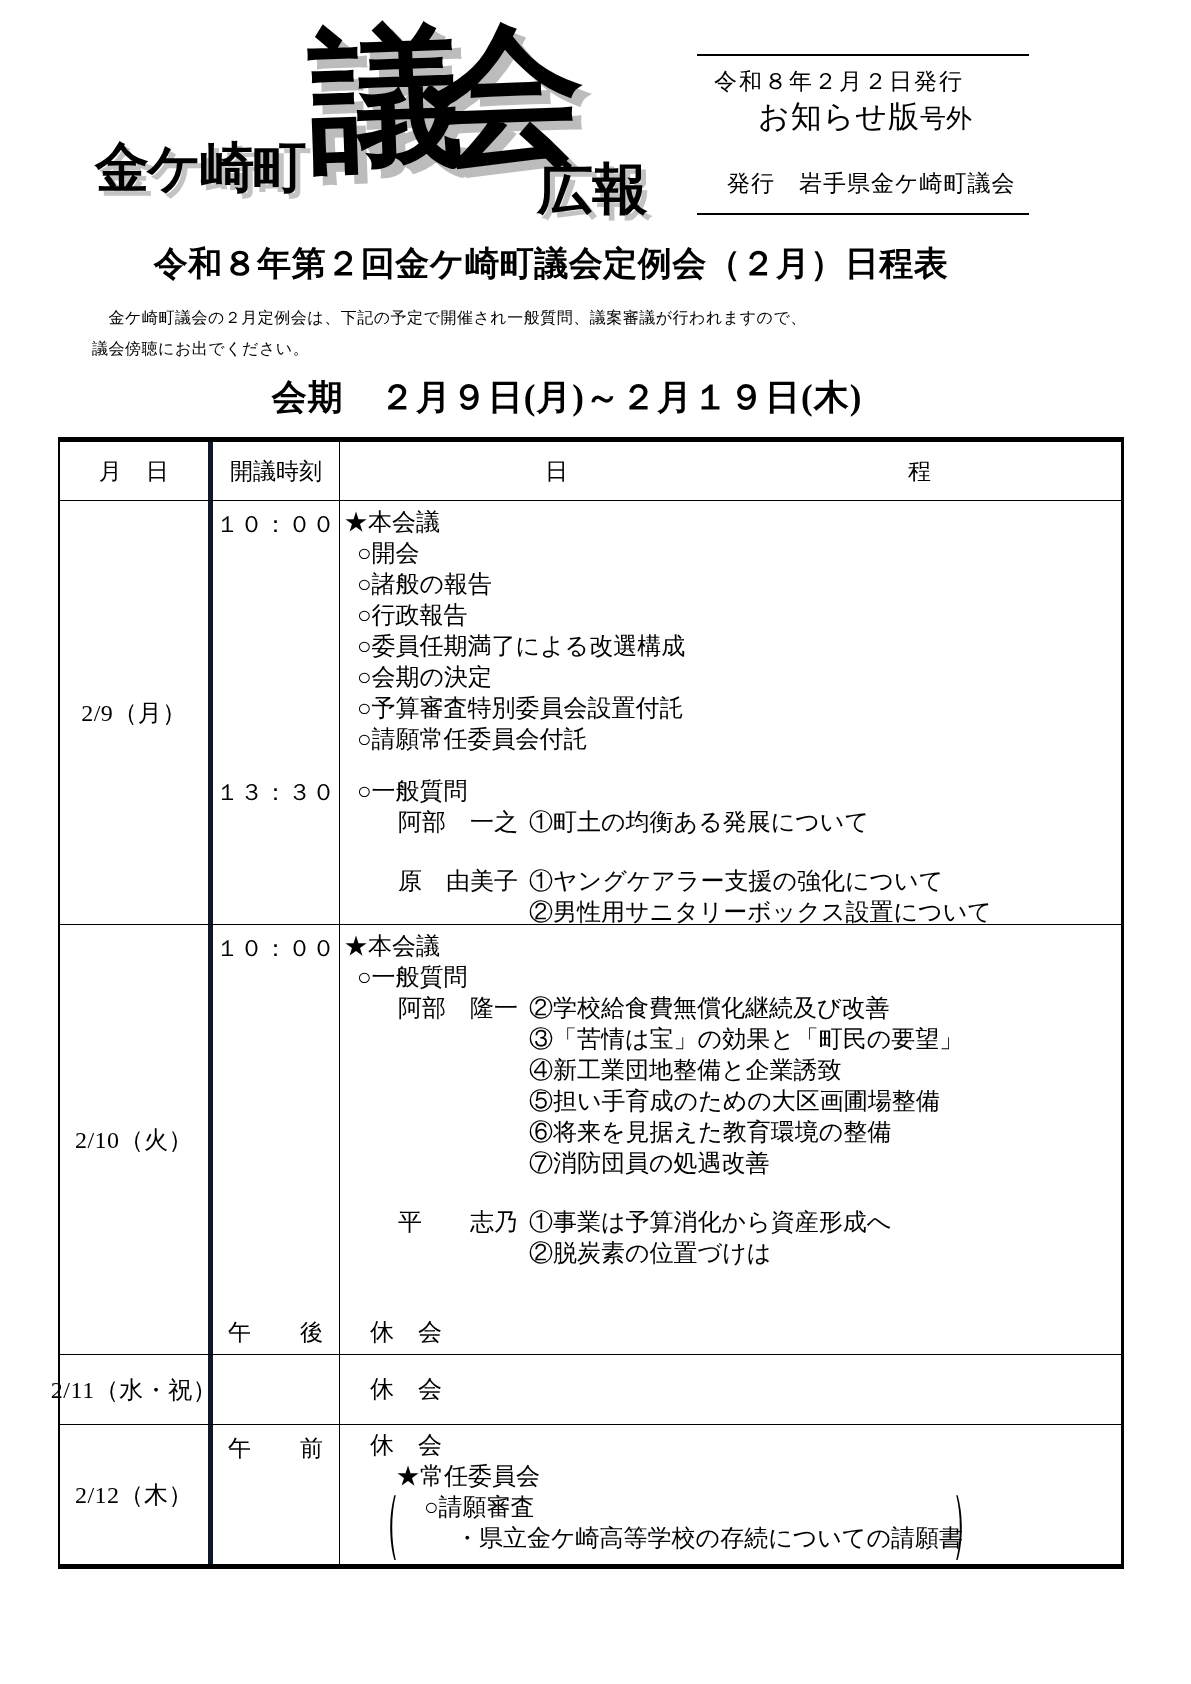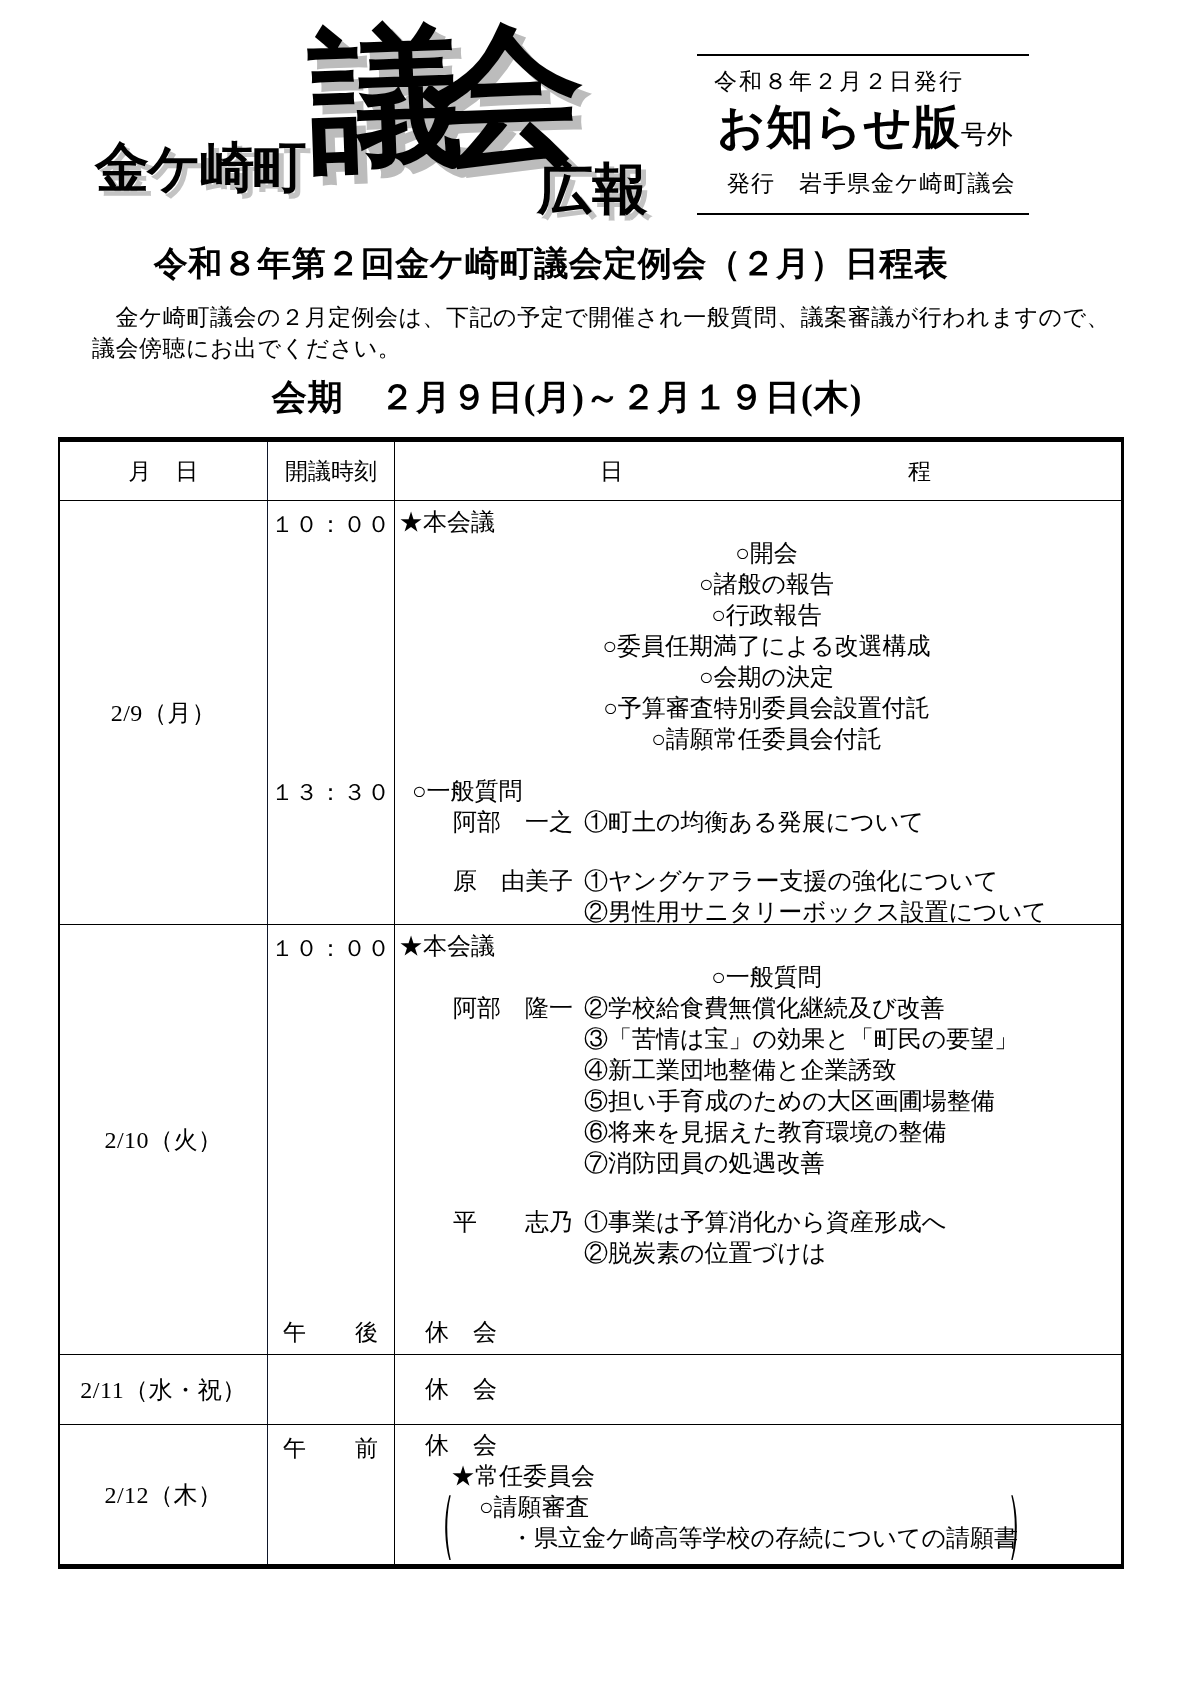--- a/index.html
+++ b/index.html
@@ -28,62 +28,62 @@
     font-family:"Liberation Sans","DejaVu Sans",sans-serif;
     font-weight:bold; font-size:56px; letter-spacing:-1px;
     text-shadow:5px 5px 0 #c3c3c3; white-space:nowrap;
   }
   
   .pub-rule { position:absolute; left:697px; width:332px; border-top:2px solid #000; height:0; }
   .pub-rule.top { top:54px; }
   .pub-rule.bottom { top:213px; }
   .pub-date { position:absolute; left:714px; top:66px; font-size:23px; letter-spacing:2px; white-space:nowrap; }
   .pub-edition { position:absolute; left:700px; top:96px; width:330px; text-align:center; white-space:nowrap; }
-  .pub-edition .big { font-size:47px; font-weight:bold; letter-spacing:1px; }
+  .pub-edition .big { font-size:31px; font-weight:normal; letter-spacing:1px; }
   .pub-edition .small { font-size:26px; }
   .pub-publisher { position:absolute; left:727px; top:168px; font-size:23px; letter-spacing:1px; white-space:nowrap; }
   
   .doc-title {
     position:absolute; left:0; top:241px; width:1102px; text-align:center;
     font-size:34px; font-weight:bold; letter-spacing:0.5px; white-space:nowrap;
   }
-  .intro { position:absolute; left:92px; top:302px; width:920px; font-size:23px; line-height:31px; letter-spacing:0.5px; }
+  .intro { position:absolute; left:92px; top:302px; width:920px; font-size:16px; line-height:31px; letter-spacing:0.5px; }
   .session {
     position:absolute; left:0; top:374px; width:1134px; text-align:center;
     font-size:35px; font-weight:bold; letter-spacing:1px; white-space:nowrap;
   }
   
   .schedule {
     position:absolute; left:58px; top:437px; width:1066px;
     border:2px solid #000; border-top-width:5px; border-bottom-width:5px; border-right-width:3px;
   }
   .t-row { display:flex; border-bottom:1px solid #000; }
   .t-row.last { border-bottom:none; }
   .c-date {
-    width:208px; flex:none; border-right:1px solid #0f172a;
+    width:153px; flex:none; border-right:5px solid #0f172a;
     display:flex; align-items:center; justify-content:center;
     font-size:24px; letter-spacing:0.5px; white-space:nowrap;
   }
   .c-time { width:127px; flex:none; border-right:1px solid #000; position:relative; font-size:23px; }
   .c-body { flex:1 1 auto; position:relative; font-size:24px; line-height:31px; }
   .t-header { height:59px; }
   .t-header .c-date, .t-header .c-time { font-size:23px; }
   .t-header .c-time { display:flex; align-items:center; justify-content:center; }
   .h-agenda { display:flex; justify-content:space-between; align-items:center; height:100%; padding:0 190px 0 205px; font-size:23px; }
   .row-0 { height:424px; }
   .row-1 { height:430px; }
   .row-2 { height:70px; }
   .row-3 { height:139px; }
   .time-abs { position:absolute; left:0; width:100%; text-align:center; letter-spacing:1px; white-space:nowrap; }
   .tt1 { top:8px; }
   .tt2 { top:276px; }
   .tt3 { top:392px; }
   .line { white-space:nowrap; }
   .ln-main { margin-left:4px; margin-top:6px; }
-  .ln-circle { margin-left:17px;text-align:center; }
+  .ln-circle { margin-left:17px; }
   .ln-gq { margin-left:17px; margin-top:21px; }
   .speaker { display:flex; margin-left:58px; }
   .speaker.gap { margin-top:28px; }
   .sp-name { width:131px; flex:none; white-space:nowrap; }
   .sp-q { white-space:nowrap; }
   .ln-recess { margin-left:30px; }
   .row1-recess { position:absolute; top:392px; left:30px; }
   .row3-line1 { margin-left:30px; margin-top:5px; }
   .ln-committee { margin-left:56px; }
   .bracket-group { position:relative; margin-left:38px; width:600px; }

